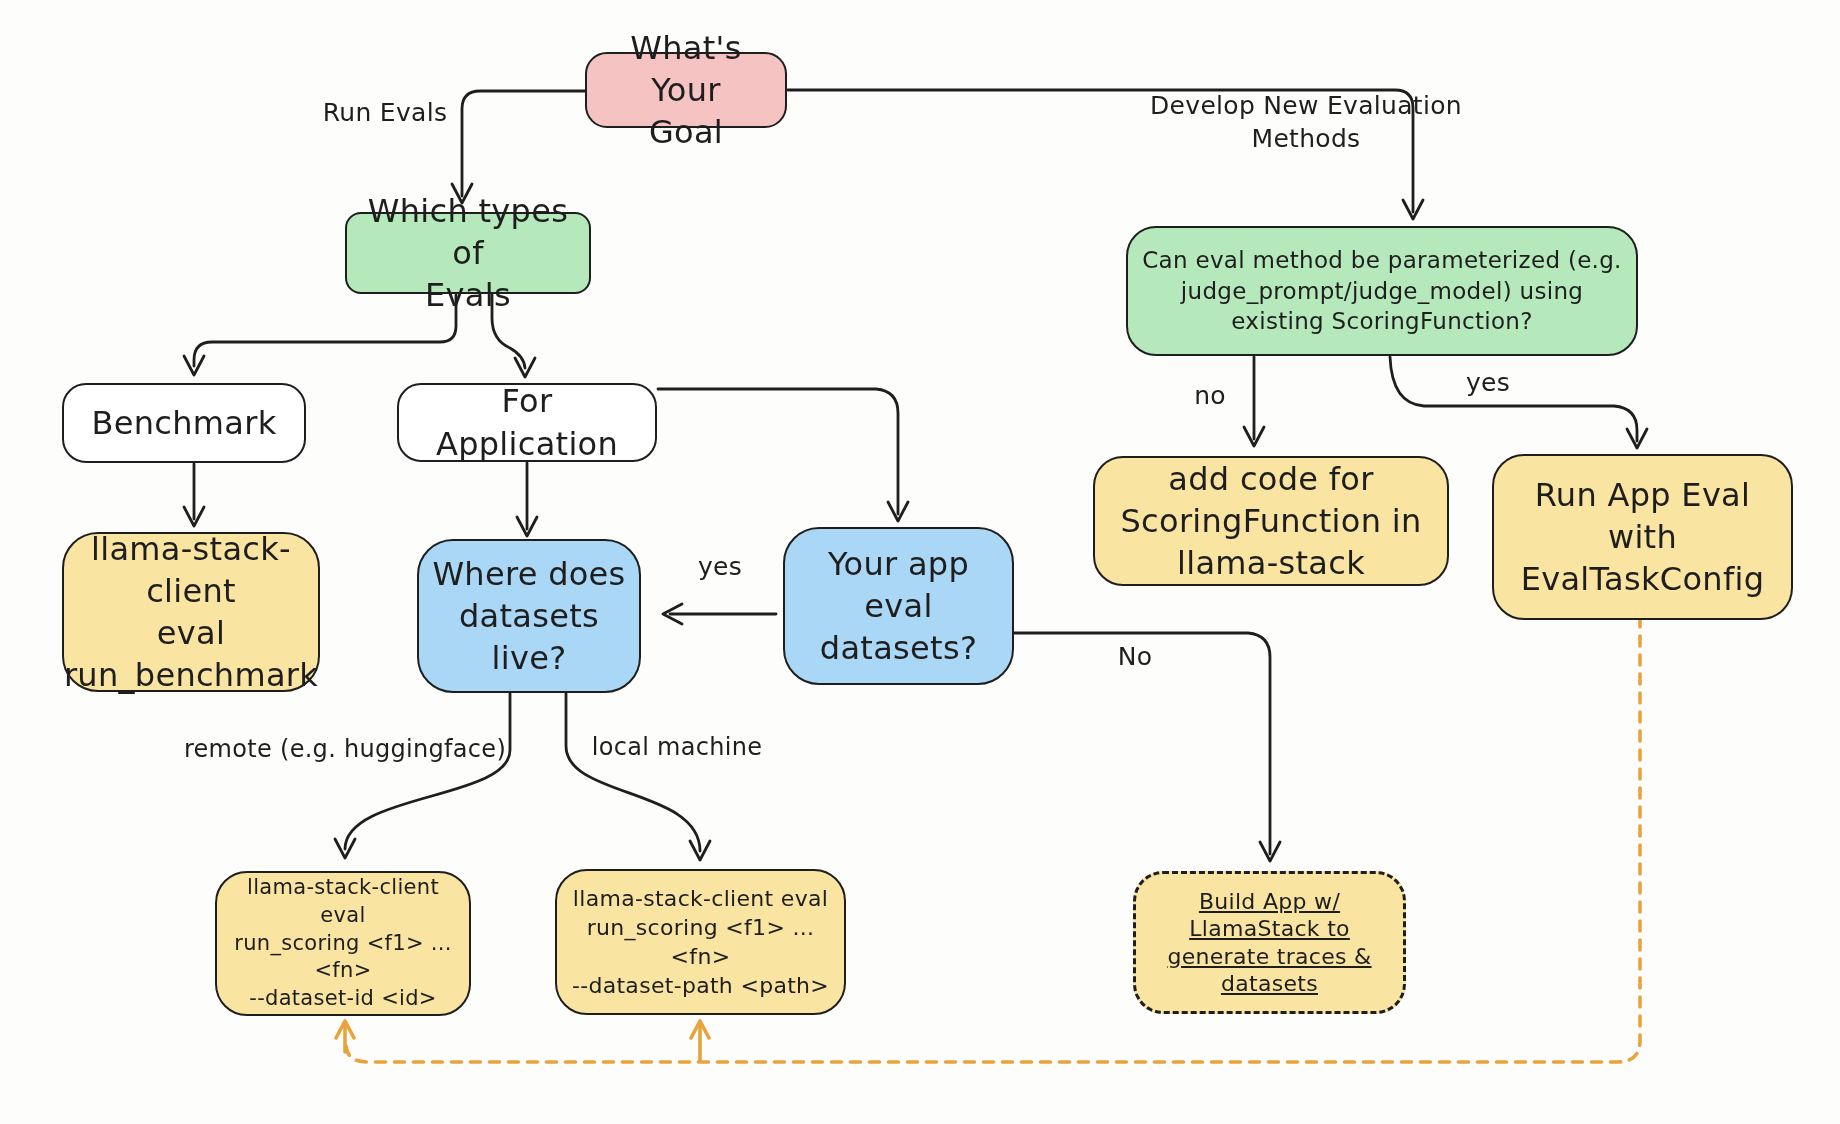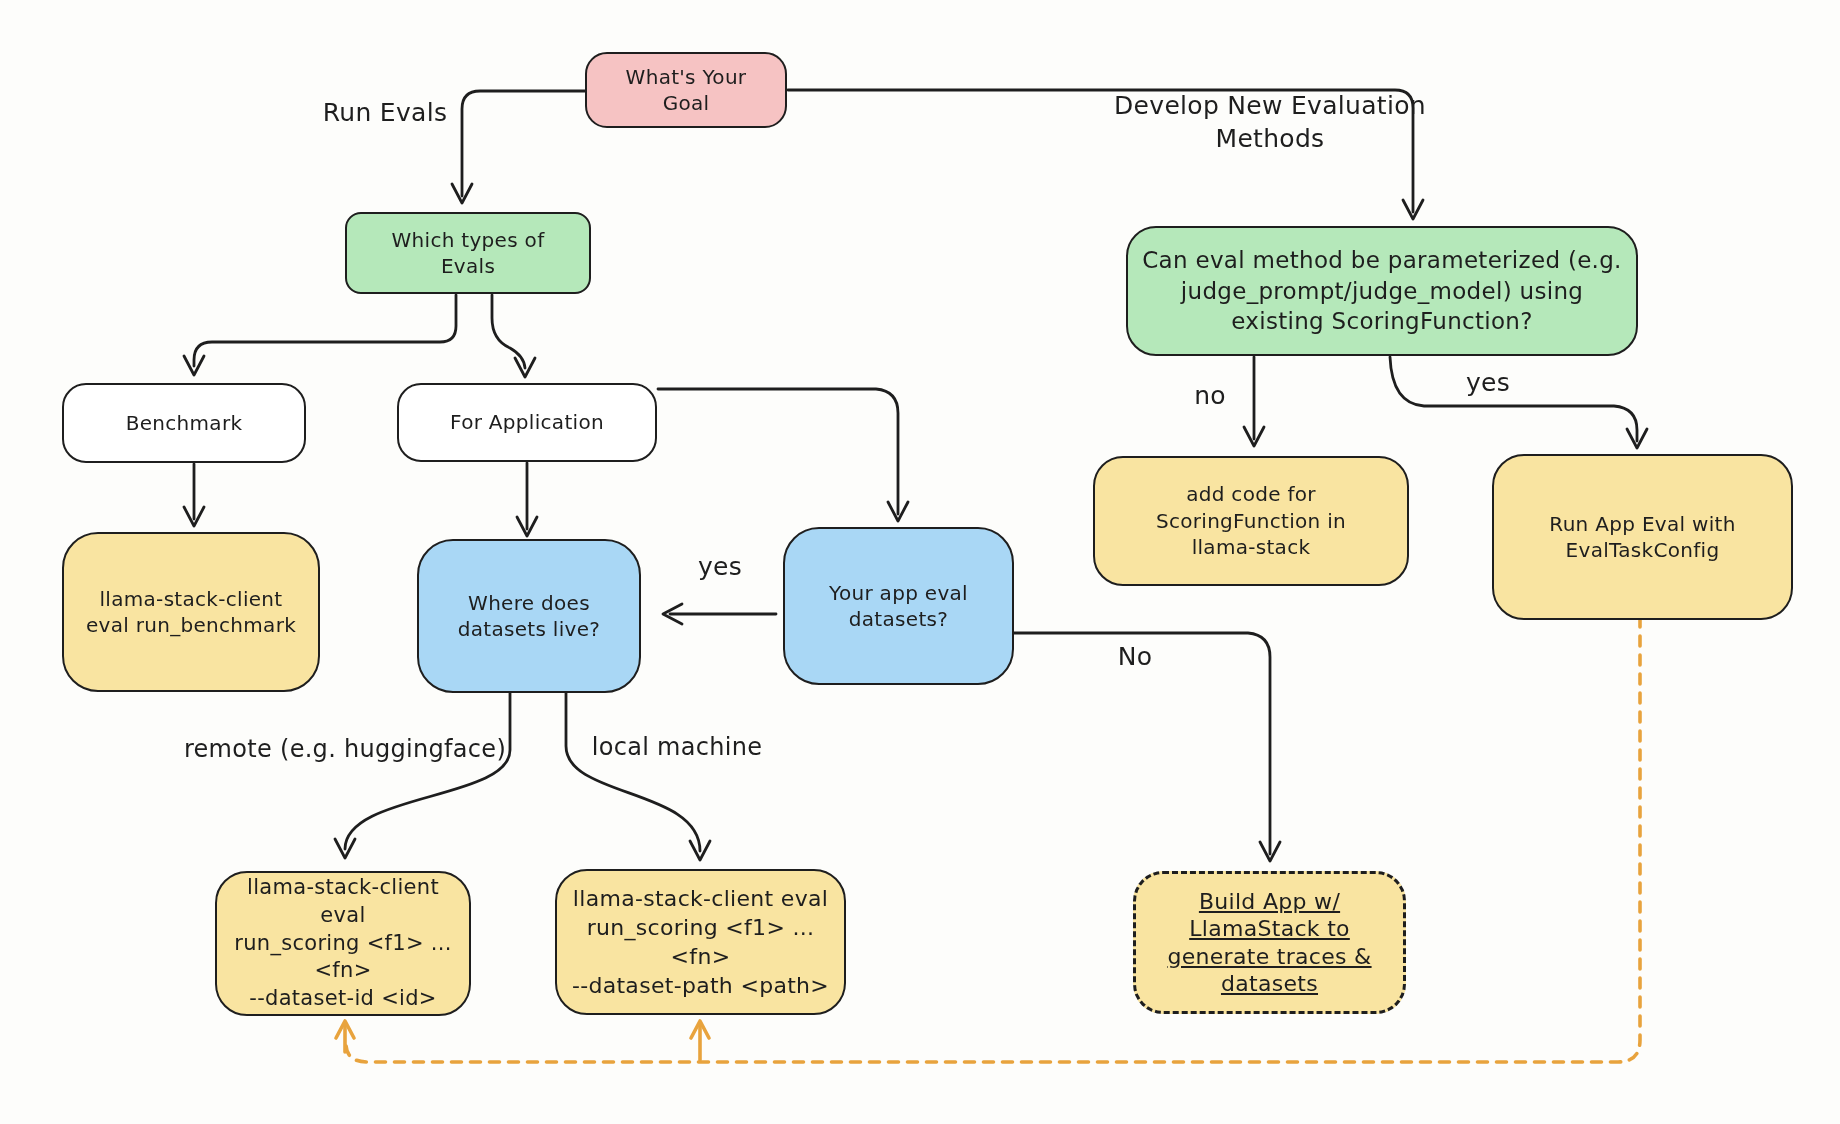--- a/index.html
+++ b/index.html
@@ -7,21 +7,21 @@
     position:relative;width:1840px;height:1124px;background:#fdfdfb;
     font-family:"DejaVu Sans","Liberation Sans",sans-serif;color:#1e1e1e;overflow:hidden;
   }
   svg.edges{position:absolute;left:0;top:0;width:1840px;height:1124px;}
   .edge{fill:none;stroke:#1e1e1e;stroke-width:2.8;stroke-linecap:round;stroke-linejoin:round;}
   .edge-orange{fill:none;stroke:#e8a33d;stroke-width:3.6;stroke-linecap:round;stroke-linejoin:round;}
   .dashed{stroke-dasharray:10 9;}
   .node{
     position:absolute;border:2.6px solid #1e1e1e;border-radius:28px;
     display:flex;flex-direction:column;align-items:center;justify-content:center;
-    text-align:center;font-size:20px;line-height:1.32;letter-spacing:.3px;
+    text-align:center;font-size:32px;line-height:1.32;letter-spacing:.3px;
     box-sizing:border-box;padding:6px 10px;
   }
   .node.dashed-border{border-style:dashed;border-width:3px;text-decoration:underline;}
   .edge-label{
     position:absolute;text-align:center;font-size:25px;letter-spacing:.3px;
     line-height:1.3;white-space:nowrap;
   }
 </style>
 </head>
 <body>
@@ -108,21 +108,21 @@
   <div class="node" style="left: 417px; top: 539px; width: 224px; height: 154px; border-radius: 36px; background-color: rgb(169, 215, 245);">
     <div>Where does</div>
     <div>datasets live?</div>
   </div>
 
   <div class="node" style="left: 783px; top: 527px; width: 231px; height: 158px; border-radius: 36px; background-color: rgb(169, 215, 245);">
     <div>Your app eval</div>
     <div>datasets?</div>
   </div>
 
-  <div class="node" style="left: 1093px; top: 456px; width: 316px; height: 130px; border-radius: 30px; background-color: rgb(249, 228, 161);">
+  <div class="node" style="left: 1093px; top: 456px; width: 356px; height: 130px; border-radius: 30px; background-color: rgb(249, 228, 161);">
     <div>add code for</div>
     <div>ScoringFunction in</div>
     <div>llama-stack</div>
   </div>
 
   <div class="node" style="left: 1492px; top: 454px; width: 301px; height: 166px; border-radius: 32px; background-color: rgb(249, 228, 161);">
     <div>Run App Eval with</div>
     <div>EvalTaskConfig</div>
   </div>
 
@@ -140,21 +140,21 @@
 
   <div class="node dashed-border" style="left: 1133px; top: 871px; width: 273px; height: 143px; border-radius: 30px; font-size: 22px; line-height: 1.25; background-color: rgb(249, 228, 161);">
     <div>Build App w/</div>
     <div>LlamaStack to</div>
     <div>generate traces &amp;</div>
     <div>datasets</div>
   </div>
 
   <div class="edge-label" style="left:300px;top:97px;width:170px;">Run Evals</div>
 
-  <div class="edge-label" style="left:1060px;top:90px;width:420px;text-align:center;">
+  <div class="edge-label" style="left:1096px;top:90px;width:420px;text-align:center;">
     <div>Develop New Evaluation</div>
     <div>Methods</div>
   </div>
 
   <div class="edge-label" style="left:685px;top:551px;width:70px;">yes</div>
 
   <div class="edge-label" style="left:1100px;top:641px;width:70px;">No</div>
 
   <div class="edge-label" style="left:1180px;top:380px;width:60px;">no</div>
 

